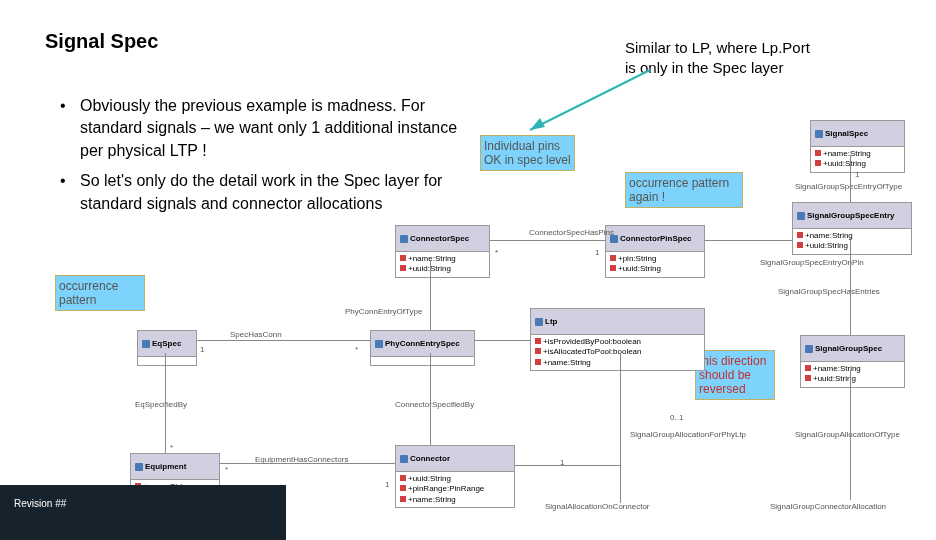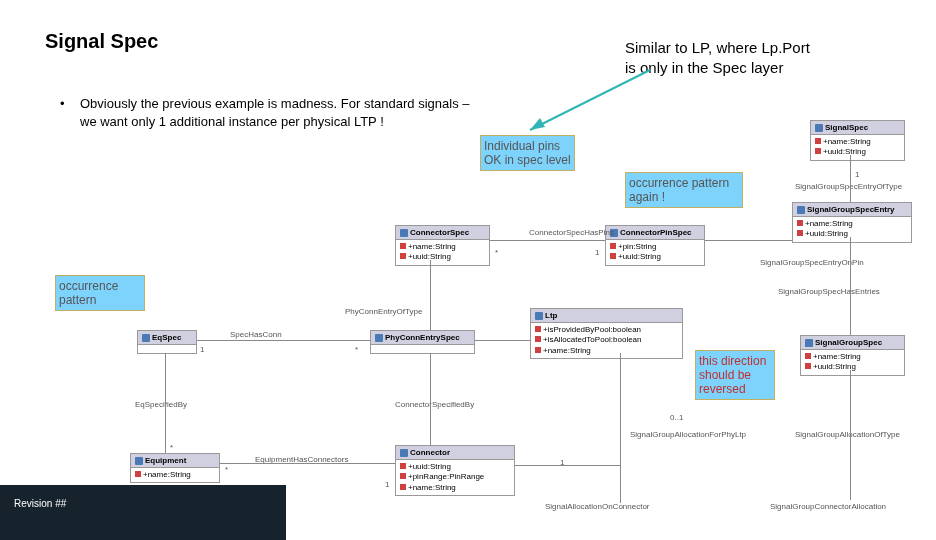--- a/index.html
+++ b/index.html
@@ -1,43 +1,44 @@
 <!DOCTYPE html>
 <html><head>
 <meta charset="utf-8">
 <style>
 *{margin:0;padding:0;box-sizing:border-box}
 body{width:936px;height:540px;font-family:Arial,sans-serif;background:#fff;position:relative;overflow:hidden}
 .title{font-size:20px;font-weight:bold;position:absolute;top:30px;left:45px;color:#000}
 .callout{position:absolute;top:38px;left:625px;width:190px;font-size:15px;color:#000;line-height:1.3}
-.bullets{position:absolute;top:95px;left:60px;width:420px;font-size:13px;color:#000;line-height:1.4}
+.bullets{position:absolute;top:95px;left:60px;width:420px;font-size:16px;color:#000;line-height:1.4}
 .bullets li{margin-bottom:8px;list-style:none;position:relative;padding-left:20px}
 .bullets li:before{content:"•";position:absolute;left:0}
 .uml-box{position:absolute;border:1px solid #999;background:#fff;font-size:8px}
-.uml-header{background:#d0d0e0;padding:2px 4px;font-weight:bold;border-bottom:1px solid #999;display:flex;align-items:center;gap:2px}
+.uml-header{background:#d0d0e0;padding:8px 4px;font-weight:bold;border-bottom:1px solid #999;display:flex;align-items:center;gap:2px}
 .uml-body{padding:2px 4px;line-height:1.3}
 .uml-icon{width:8px;height:8px;background:#4a7ab5;display:inline-block;border-radius:1px}
 .attr-icon{width:6px;height:6px;background:#d04040;display:inline-block;margin-right:2px}
 .note{position:absolute;background:#7dd3fc;border:1px solid #c0b060;font-size:12px;padding:3px;color:#555}
 .note-red{color:#c03030}
 .label{position:absolute;font-size:8px;color:#555}
 .line{position:absolute;background:#888;height:1px}
 .vline{position:absolute;background:#888;width:1px}
 .arrow-teal{position:absolute}
 .footer-bar{position:absolute;bottom:0;left:0;width:286px;height:55px;background:#16232d;color:#fff;font-size:10px;padding:12px 14px;line-height:1.4}
 </style>
 </head>
 <body>
 
 <div class="title">Signal Spec</div>
 
 <div class="callout">Similar to LP, where Lp.Port is only in the Spec layer</div>
 
 <ul class="bullets">
   <li>Obviously the previous example is madness. For standard signals – we want only 1 additional instance per physical LTP !</li>
+  <li>So let's only do the detail work in the Spec layer for standard signals and connector allocations</li>
 </ul>
 
 <div class="note" style="top:135px;left:480px;width:95px">Individual pins OK in spec level</div>
 <div class="note" style="top:172px;left:625px;width:118px">occurrence pattern again !</div>
 <div class="note" style="top:275px;left:55px;width:90px">occurrence pattern</div>
 <div class="note note-red" style="top:350px;left:695px;width:80px">this direction should be reversed</div>
 
 <svg class="arrow-teal" style="top:60px;left:520px" width="140" height="80">
   <line x1="130" y1="10" x2="10" y2="70" stroke="#2fb5b5" stroke-width="2"></line>
   <polygon points="10,70 20,58 25,67" fill="#2fb5b5"></polygon>
@@ -107,21 +108,21 @@
 </div>
 
 <div class="uml-box" style="top:330px;left:370px;width:105px">
   <div class="uml-header">
       <span class="uml-icon"></span>
       <span>PhyConnEntrySpec</span>
     </div>
   <div class="uml-body" style="height:8px"></div>
 </div>
 
-<div class="uml-box" style="top:308px;left:530px;width:153px">
+<div class="uml-box" style="top:308px;left:530px;width:175px">
   <div class="uml-header">
       <span class="uml-icon"></span>
       <span>Ltp</span>
     </div>
   <div class="uml-body">
       <div><span class="attr-icon"></span><span>+isProvidedByPool:boolean</span></div>
       <div><span class="attr-icon"></span><span>+isAllocatedToPool:boolean</span></div>
       <div><span class="attr-icon"></span><span>+name:String</span></div>
     </div>
 </div>

